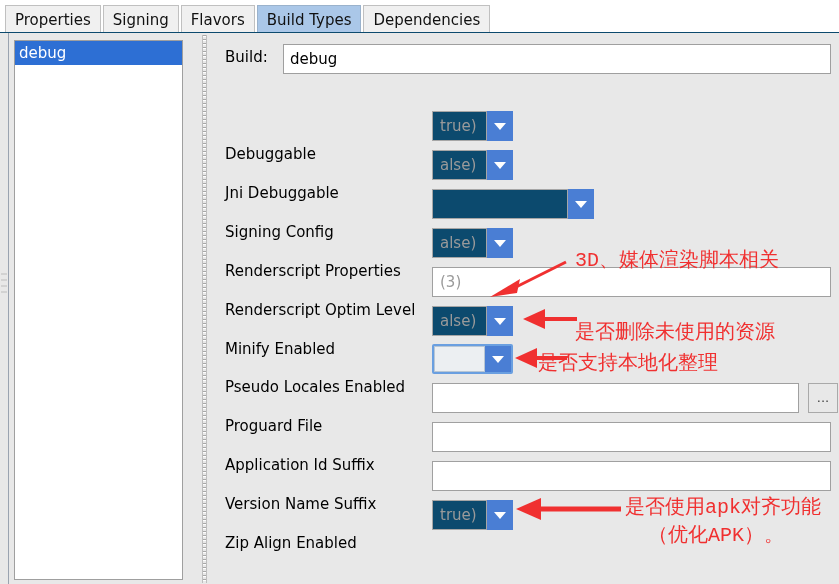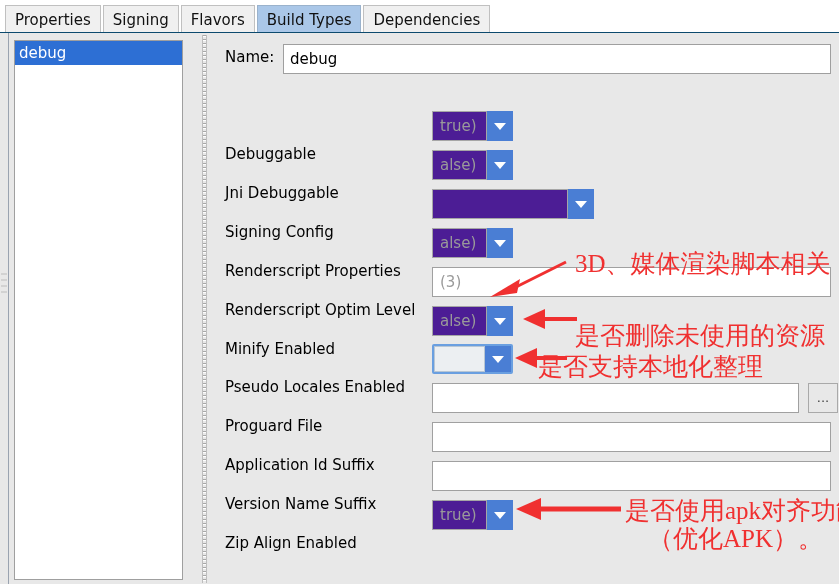--- a/index.html
+++ b/index.html
@@ -196,21 +196,21 @@
     position: absolute;
     top: 0;
     height: 30px;
     display: flex;
     align-items: stretch;
     box-sizing: border-box;
     cursor: default;
   }
   .combo .value {
     flex: 1 1 auto;
-    background: #4c1d95;
+    background: #0c4a6e;
     border: 1px solid #a6a6a6;
     box-sizing: border-box;
     display: flex;
     align-items: center;
     padding-left: 7px;
     font-size: 15px;
     color: #9a9a9a;
     overflow: hidden;
     white-space: nowrap;
   }
@@ -268,23 +268,23 @@
     line-height: 24px;
     cursor: default;
     padding: 0;
     font-family: "DejaVu Sans", "Liberation Sans", sans-serif;
   }
 
   
   .anno-text {
     position: absolute;
     color: #f03030;
-    font-size: 25px;
+    font-size: 20px;
     white-space: nowrap;
-    font-family: Liberation Serif, serif;
+    font-family: Liberation Mono, monospace;
     line-height: 1.25;
   }
   .anno-arrow {
     position: absolute;
     pointer-events: none;
   }
 </style>
 </head>
 <body>
 
@@ -320,21 +320,21 @@
     </div>
   </div>
 
   <div id="splitter">
     <div id="splitter-dots"></div>
   </div>
 
   <div id="form-panel">
 
     <div id="name-row">
-      <span id="name-label">Name:</span>
+      <span id="name-label">Build:</span>
       <input id="name-input" type="text" value="debug" style="">
     </div>
 
     <div class="row" style="top:78px;">
       <span class="row-label">Debuggable</span>
       <div class="combo" style="left:207px; width:81px;">
         <div class="value">true)</div>
         <div class="arrow"></div>
       </div>
     </div>

